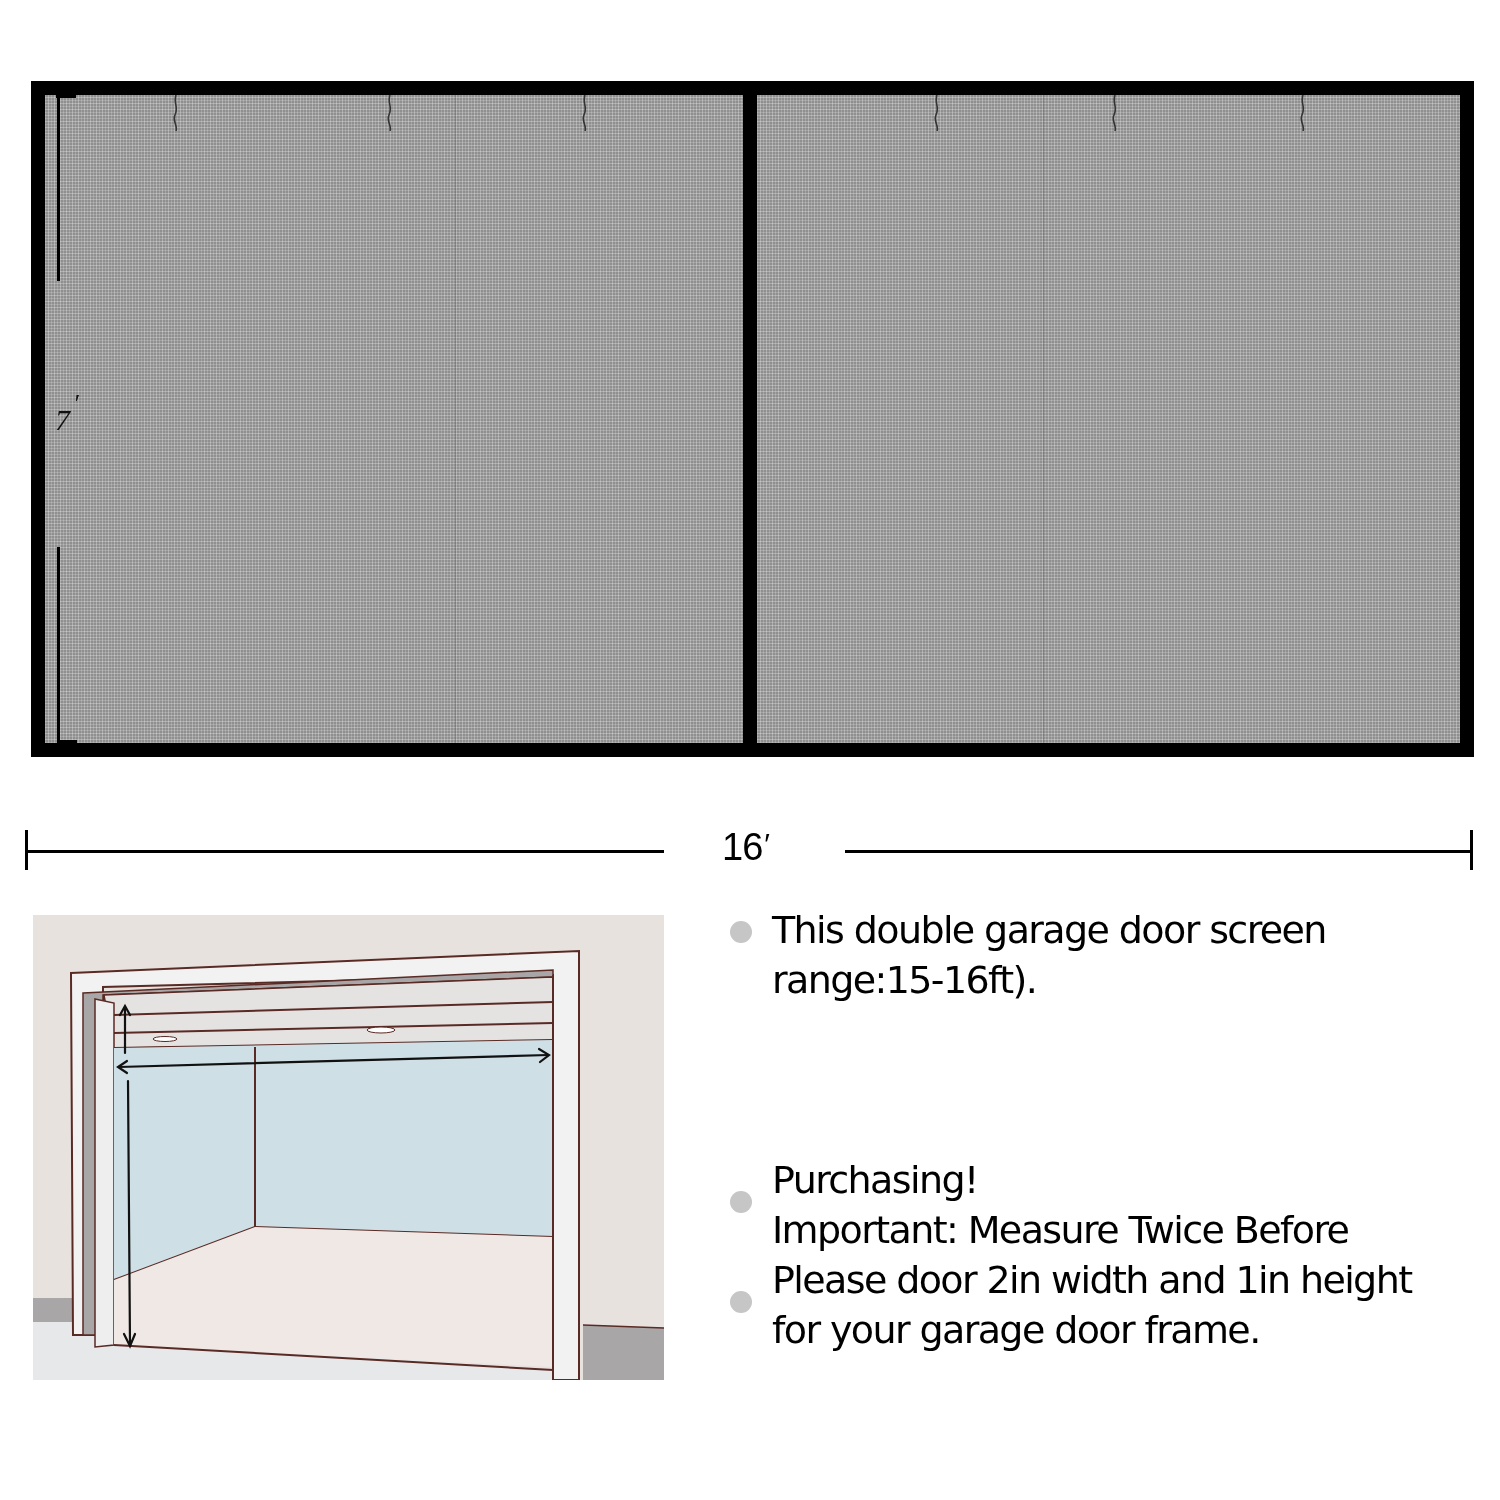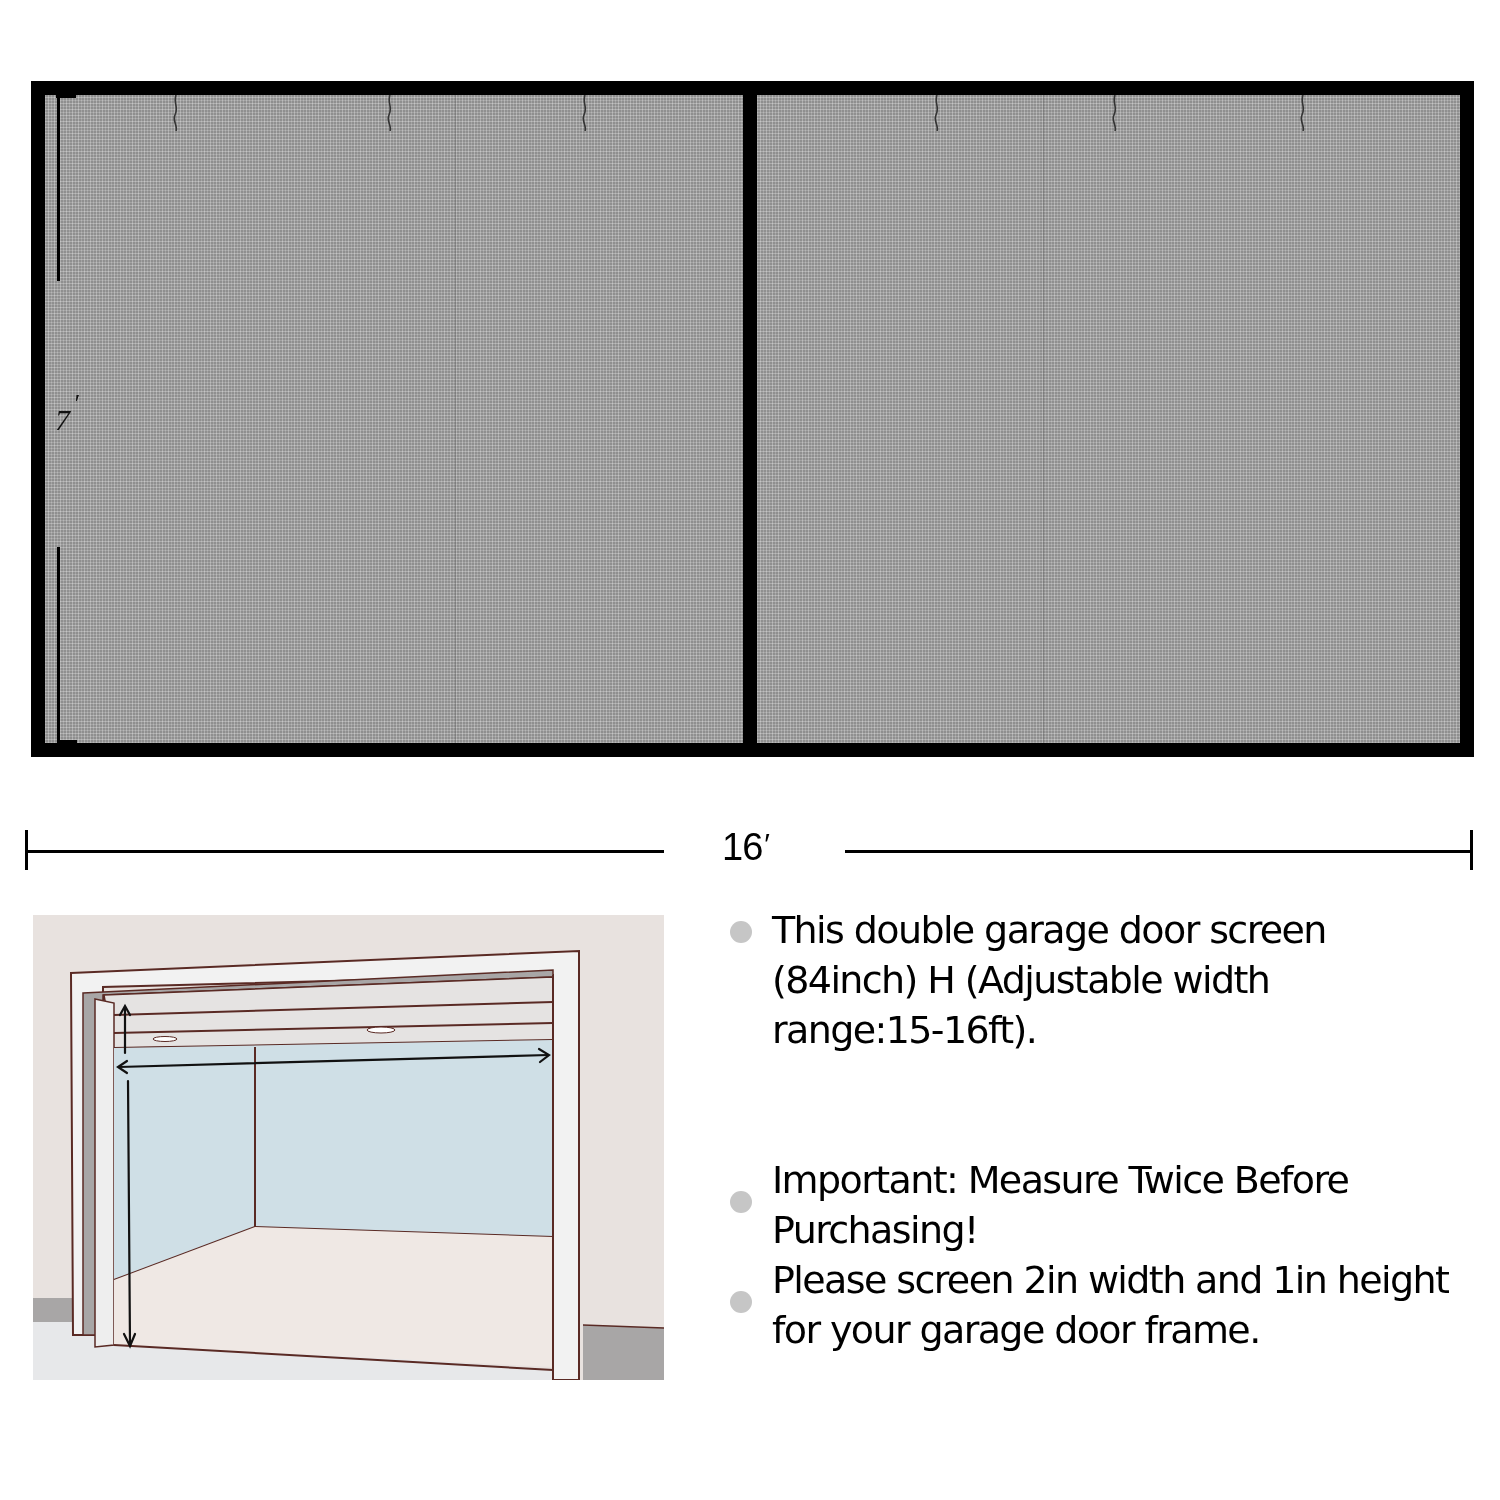--- a/index.html
+++ b/index.html
@@ -164,33 +164,32 @@
       <polyline points="91,419 97,431 102,419"></polyline>
     </g>
   </svg>
 </div>
 
 <div class="bullets">
   <div class="bullet" style="top:0">
     <span class="bullet-dot" style="left:0; top:16px"></span>
     <div class="bullet-text" style="top:0">
       <div>This double garage door screen</div>
-      <div>(84inch) H (Adjustable width</div>
       <div>range:15-16ft).</div>
     </div>
   </div>
 
   <div class="bullet" style="top:250px">
     <span class="bullet-dot" style="left:0; top:36px"></span>
     <div class="bullet-text" style="top:0">
+      <div>Purchasing!</div>
       <div>Important: Measure Twice Before</div>
-      <div>Purchasing!</div>
     </div>
   </div>
 
   <div class="bullet" style="top:350px">
     <span class="bullet-dot" style="left:0; top:36px"></span>
     <div class="bullet-text" style="top:0">
-      <div>Please screen 2in width and 1in height</div>
+      <div>Please door 2in width and 1in height</div>
       <div>for your garage door frame.</div>
     </div>
   </div>
 </div>
 
 </body></html>

